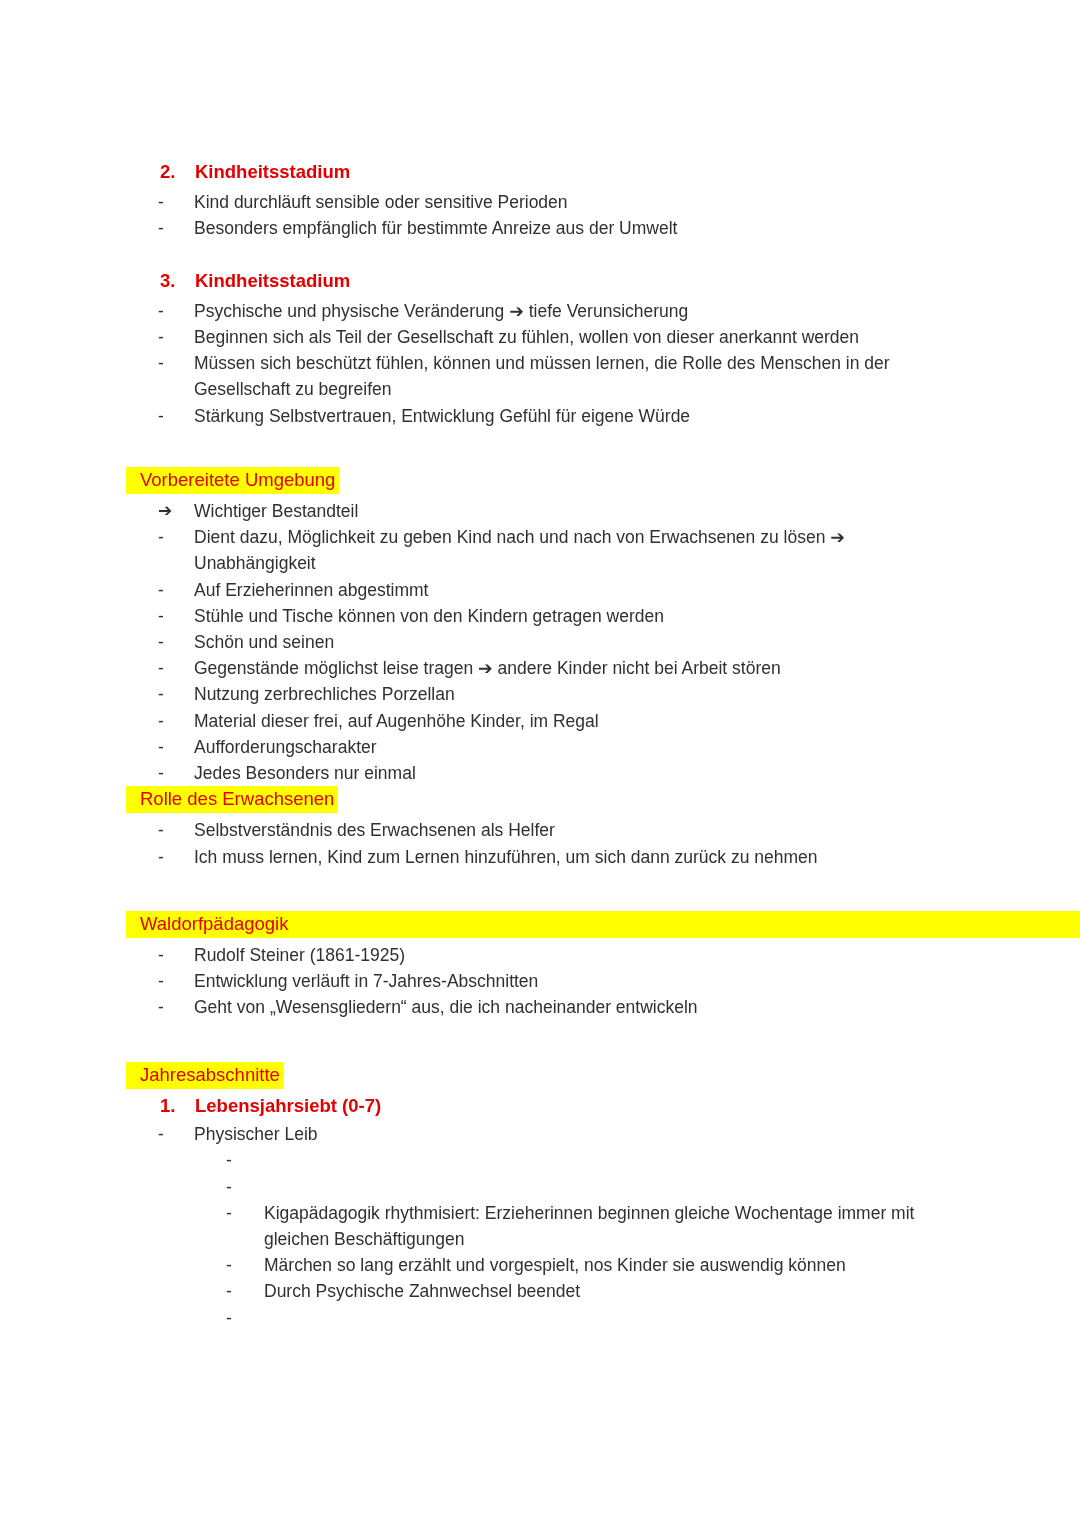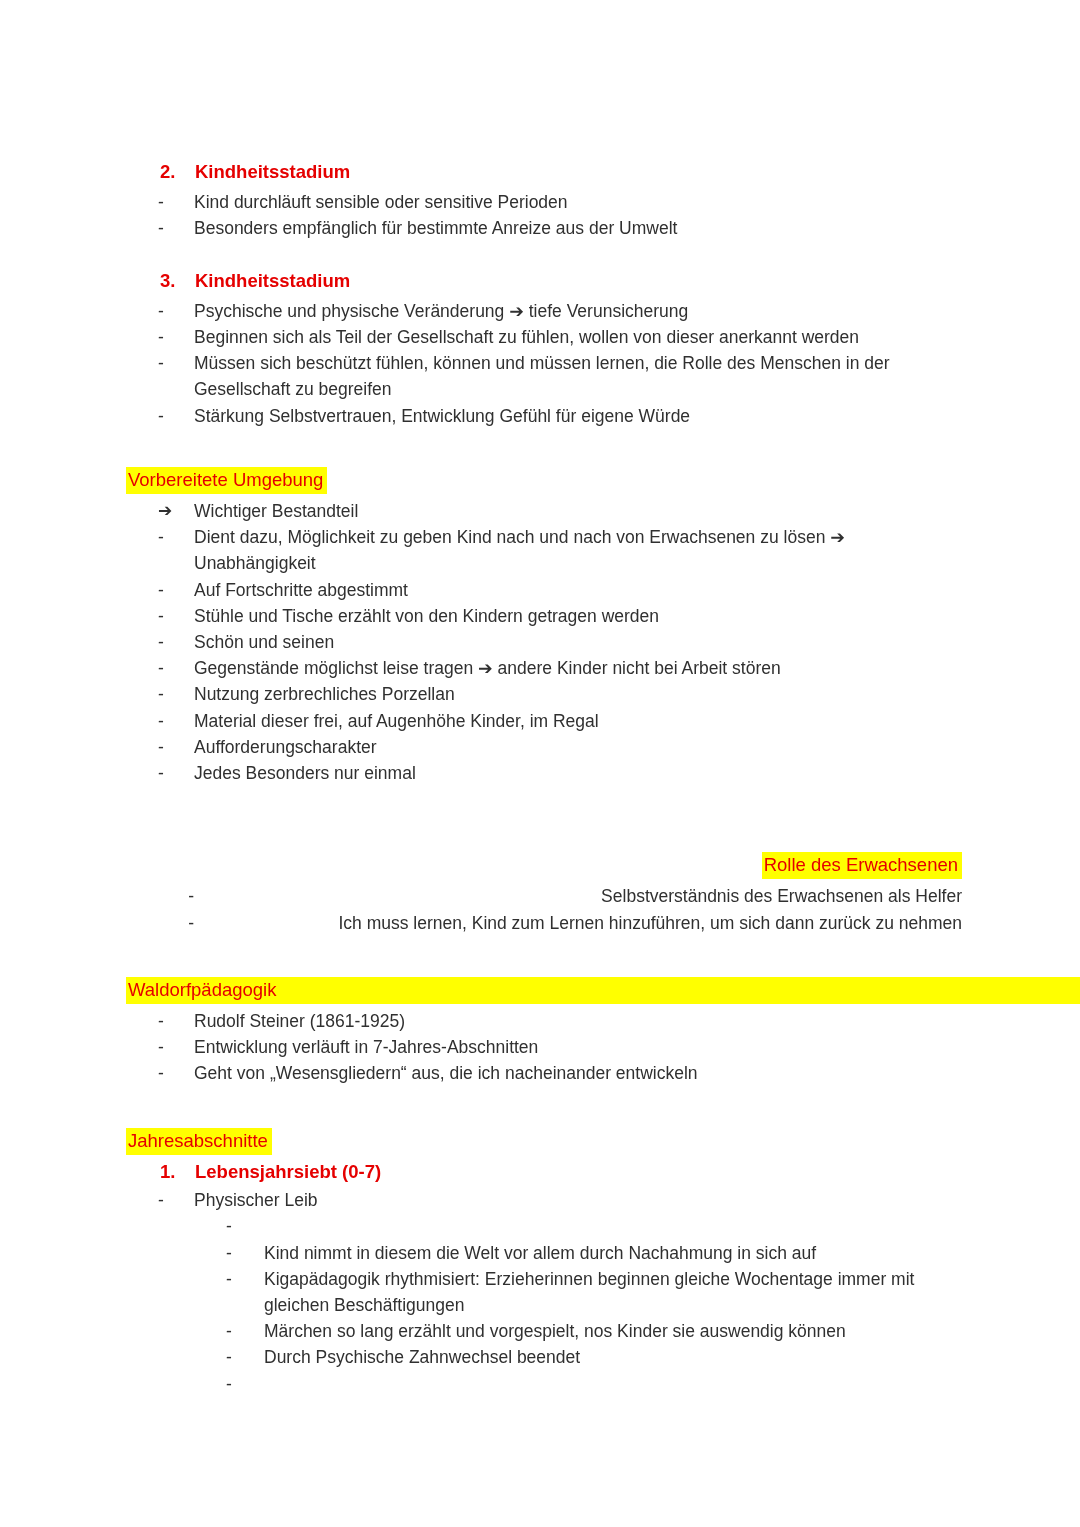--- a/index.html
+++ b/index.html
@@ -16,41 +16,41 @@
   }
   .page{
     position:relative;box-sizing:border-box;
     width:1080px;height:1527px;
     padding:159px 118px 0 128px;
     background:#ffffff;
   }
   section{margin:0;}
   .m26{margin-top:26px;}
   .m38{margin-top:38px;}
-  .m66{margin-top:66px;text-align:right;}
+  .m66{}
   .m41{margin-top:41px;}
 
   
   .h-num{
     display:flex;align-items:baseline;
     margin:0 0 4px 0;
     color:var(--red);font-weight:700;font-size:18.5px;line-height:26.2px;
   }
   .h-num .num{flex:0 0 35px;margin-left:32px;}
   .h-num.sub{margin-bottom:2px;}
 
   
   .h-hl{
     margin:0 0 4px 0;
     font-size:18.5px;font-weight:400;color:var(--red);line-height:26.2px;
   }
   .h-hl .mark{
     display:inline-block;
     background:var(--yellow);
-    padding:0 4px 1px 2px;margin-left:-2px;
+    padding:0 4px 1px 14px;margin-left:-2px;
   }
   .h-hl.full .mark{display:block;width:960px;box-sizing:border-box;}
 
   
   .item{display:flex;align-items:flex-start;}
   .item .bullet{flex:0 0 36px;margin-left:30px;}
   .item.lvl2 .bullet{flex:0 0 38px;margin-left:98px;}
   .item.arrow-item .bullet{font-weight:700;font-size:17px;}
   .item .txt{white-space:pre-line;flex:1 1 auto;}
 </style>
@@ -111,25 +111,25 @@
           <span class="bullet">➔</span>
           <span class="txt">Wichtiger Bestandteil</span>
         </div>
         <div class="item">
           <span class="bullet">-</span>
           <span class="txt">Dient dazu, Möglichkeit zu geben Kind nach und nach von Erwachsenen zu lösen ➔
 Unabhängigkeit</span>
         </div>
         <div class="item">
           <span class="bullet">-</span>
-          <span class="txt">Auf Fortschritte abgestimmt</span>
-        </div>
-        <div class="item">
-          <span class="bullet">-</span>
-          <span class="txt">Stühle und Tische erzählt von den Kindern getragen werden</span>
+          <span class="txt">Auf Erzieherinnen abgestimmt</span>
+        </div>
+        <div class="item">
+          <span class="bullet">-</span>
+          <span class="txt">Stühle und Tische können von den Kindern getragen werden</span>
         </div>
         <div class="item">
           <span class="bullet">-</span>
           <span class="txt">Schön und seinen</span>
         </div>
         <div class="item">
           <span class="bullet">-</span>
           <span class="txt">Gegenstände möglichst leise tragen ➔ andere Kinder nicht bei Arbeit stören</span>
         </div>
         <div class="item">
@@ -198,21 +198,20 @@
     <div class="items">
         <div class="item">
           <span class="bullet">-</span>
           <span class="txt">Physischer Leib</span>
         </div>
         <div class="item lvl2">
           <span class="bullet">-</span>
         </div>
         <div class="item lvl2">
           <span class="bullet">-</span>
-          <span class="txt">Kind nimmt in diesem die Welt vor allem durch Nachahmung in sich auf</span>
         </div>
         <div class="item lvl2">
           <span class="bullet">-</span>
           <span class="txt">Kigapädagogik rhythmisiert: Erzieherinnen beginnen gleiche Wochentage immer mit
 gleichen Beschäftigungen</span>
         </div>
         <div class="item lvl2">
           <span class="bullet">-</span>
           <span class="txt">Märchen so lang erzählt und vorgespielt, nos Kinder sie auswendig können</span>
         </div>

